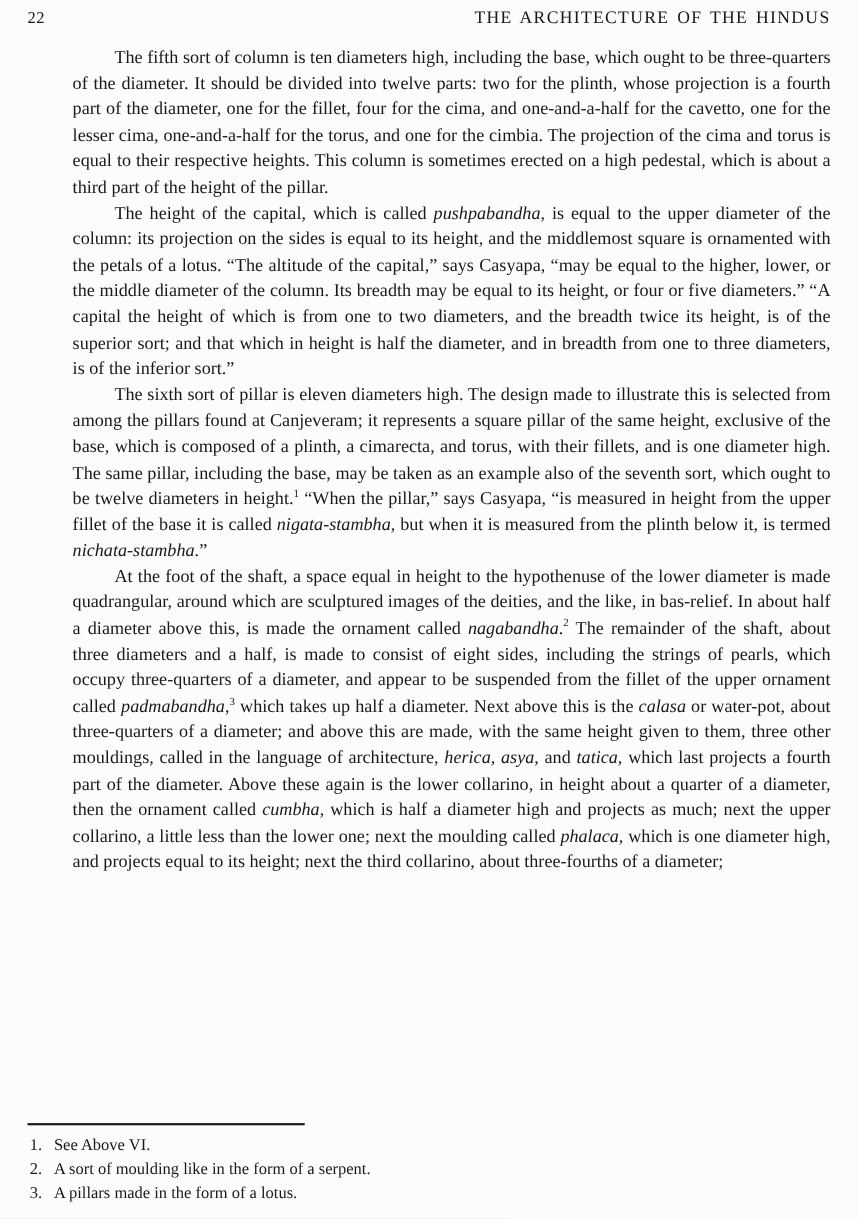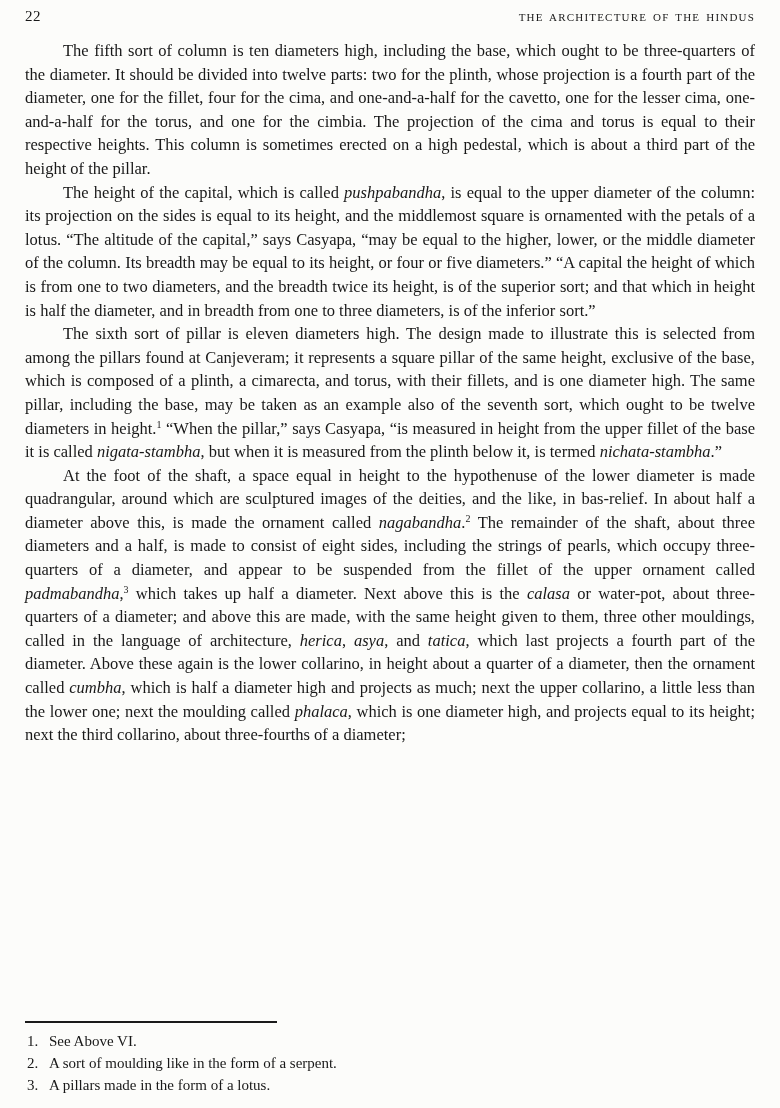--- a/index.html
+++ b/index.html
@@ -23,28 +23,29 @@
     display: flex;
     justify-content: space-between;
     align-items: baseline;
     margin-bottom: 14px;
   }
   .page-num {
     font-size: 15px;
     letter-spacing: 0.5px;
   }
   .running-title {
-    font-size: 11px;
+    font-size: 16px;
     letter-spacing: 1.2px;
     word-spacing: 2px;
   }
   .body-text {
     font-size: 16.5px;
     line-height: 23.6px;
     text-align: justify;
+    margin-left: 41px;
   }
   .body-text p {
     margin: 0;
     text-indent: 38px;
   }
   .body-text i {
   }
   sup {
     font-size: 10px;
     line-height: 0;

